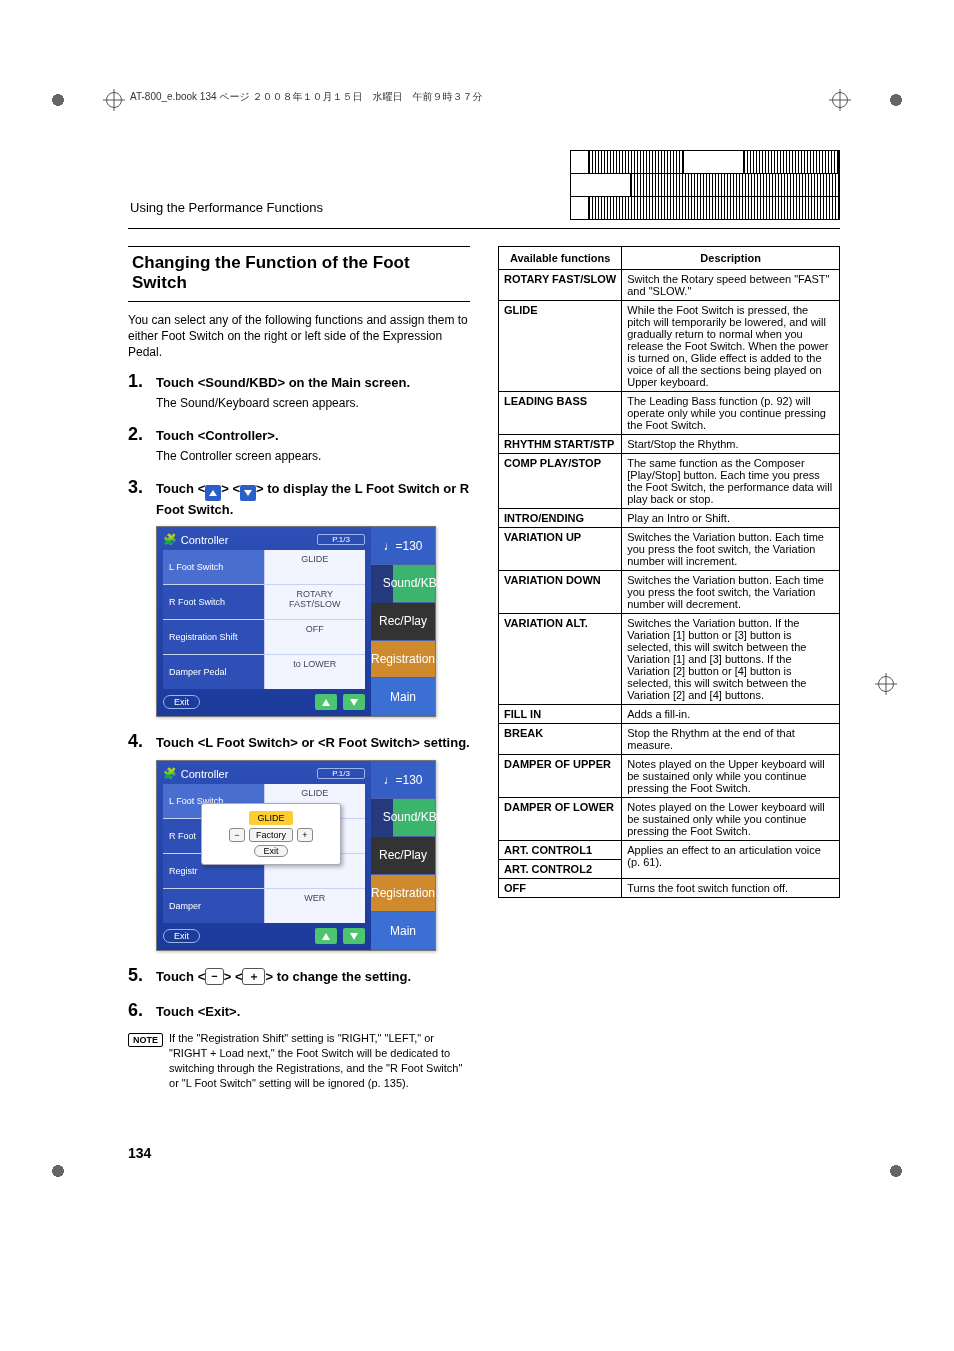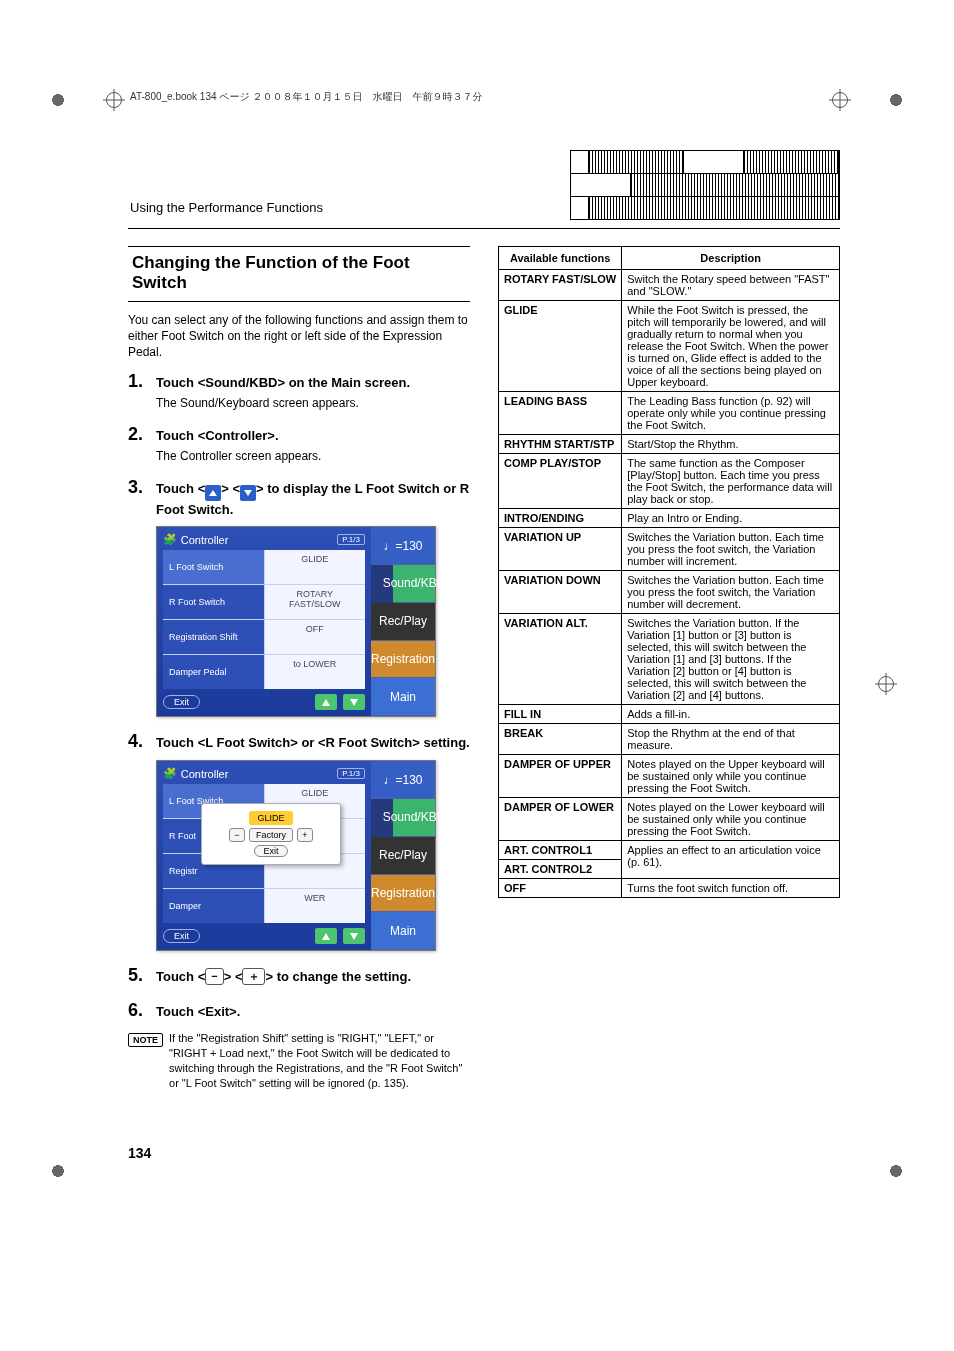--- a/index.html
+++ b/index.html
@@ -41,21 +41,21 @@
 .ss-main { display: flex; }
 .ss-left { flex: 1; background: linear-gradient(#2d4fb6,#1b3a9a); padding: 6px; }
 .ss-right { width: 64px; background: #243a7d; display:flex; flex-direction:column; }
 .ss-side-btn { flex:1; border-bottom:1px solid #4b62a8; color:#fff; font-size:12px; display:flex; align-items:center; justify-content:center; text-align:center; padding:2px;}
 .ss-side-btn.tempo{background:#355fc4;}
 .ss-side-btn.snd{background:#3bb56e;margin-left:22px;}
 .ss-side-btn.rec{background:#333;}
 .ss-side-btn.reg{background:#d08a2e;}
 .ss-side-btn.main{background:#3b6fd4;}
 .ss-title { color:#fff; font-size:11px; margin-bottom:4px; display:flex; align-items:center; gap:4px;}
-.ss-title .pg { margin-left:auto; font-size:8px; border:1px solid #9bb4ee; padding:0 4px; border-radius:2px;}
+.ss-title .pg { margin-left:auto; font-size:8px; border:1px solid #9bb4ee; padding:0 14px; border-radius:2px;}
 .ss-grid { background:#e8eefc; border-radius:2px; }
 .ss-row { display:flex; border-bottom:1px solid #c5d2f2; font-size:9px; }
 .ss-row:last-child{border-bottom:none;}
 .ss-cell-l { flex:1; padding:12px 6px; color:#fff; background:#2d4fb6; border-right:1px solid #c5d2f2;}
 .ss-cell-r { flex:1; padding:4px 6px; text-align:center; background:#f2f5ff; color:#445;}
 .ss-row.sel .ss-cell-l { background:#4a6ed0;}
 .ss-bot { display:flex; gap:6px; padding:5px 0 0; align-items:center;}
 .ss-exit { color:#fff; font-size:9px; border:1px solid #9bb4ee; border-radius:10px; padding:1px 10px;}
 .ss-arrow { width:22px; height:16px; background:#4fc46e; display:flex; align-items:center; justify-content:center; border-radius:2px;}
 .ss-arrow span{width:0;height:0;border-left:4px solid transparent;border-right:4px solid transparent;}
@@ -301,21 +301,21 @@
             <tr>
               <td class="fn">RHYTHM START/STP</td>
               <td>Start/Stop the Rhythm.</td>
             </tr>
             <tr>
               <td class="fn">COMP PLAY/STOP</td>
               <td>The same function as the Composer [Play/Stop] button. Each time you press the Foot Switch, the performance data will play back or stop.</td>
             </tr>
             <tr>
               <td class="fn">INTRO/ENDING</td>
-              <td>Play an Intro or Ending.</td>
+              <td>Play an Intro or Shift.</td>
             </tr>
             <tr>
               <td class="fn">VARIATION UP</td>
               <td>Switches the Variation button. Each time you press the foot switch, the Variation number will increment.</td>
             </tr>
             <tr>
               <td class="fn">VARIATION DOWN</td>
               <td>Switches the Variation button. Each time you press the foot switch, the Variation number will decrement.</td>
             </tr>
             <tr>

